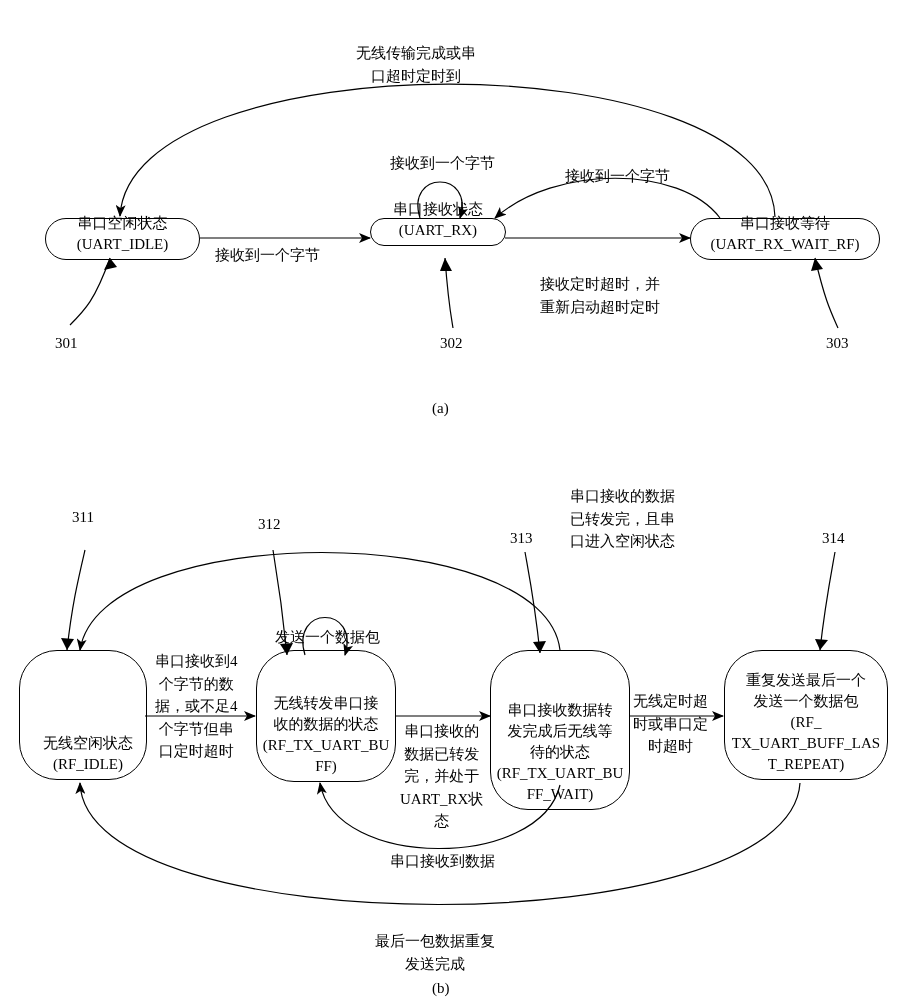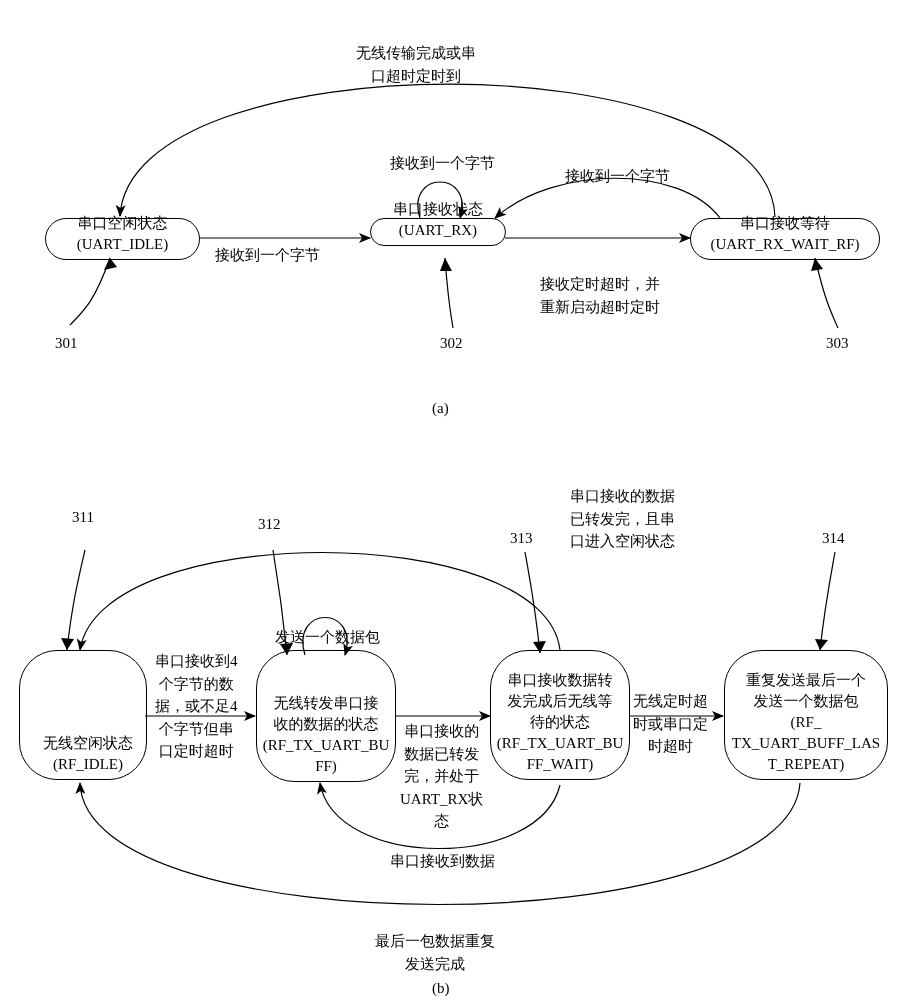--- a/index.html
+++ b/index.html
@@ -128,21 +128,21 @@
 <div class="state-box" style="left:19px; top:650px; width:128px; height:130px; border-radius:38px;padding-left:12px;">
   <span>无线空闲状态</span>
   <span>(RF_IDLE)</span>
 </div>
 <div class="state-box" style="left:256px; top:650px; width:140px; height:132px; border-radius:38px;">
   <span>无线转发串口接</span>
   <span>收的数据的状态</span>
   <span>(RF_TX_UART_BU</span>
   <span>FF)</span>
 </div>
-<div class="state-box" style="left:490px; top:650px; width:140px; height:130px; border-radius:38px;">
+<div class="state-box" style="left:490px; top:650px; width:140px; height:160px; border-radius:38px;">
   <span>串口接收数据转</span>
   <span>发完成后无线等</span>
   <span>待的状态</span>
   <span>(RF_TX_UART_BU</span>
   <span>FF_WAIT)</span>
 </div>
 <div class="state-box" style="left:724px; top:650px; width:164px; height:130px; border-radius:38px;">
   <span>重复发送最后一个</span>
   <span>发送一个数据包</span>
   <span>(RF_</span>

